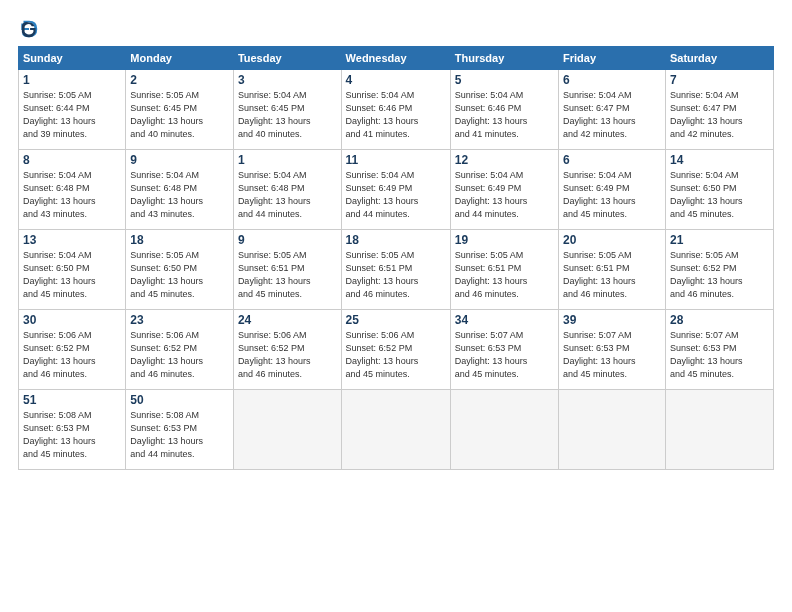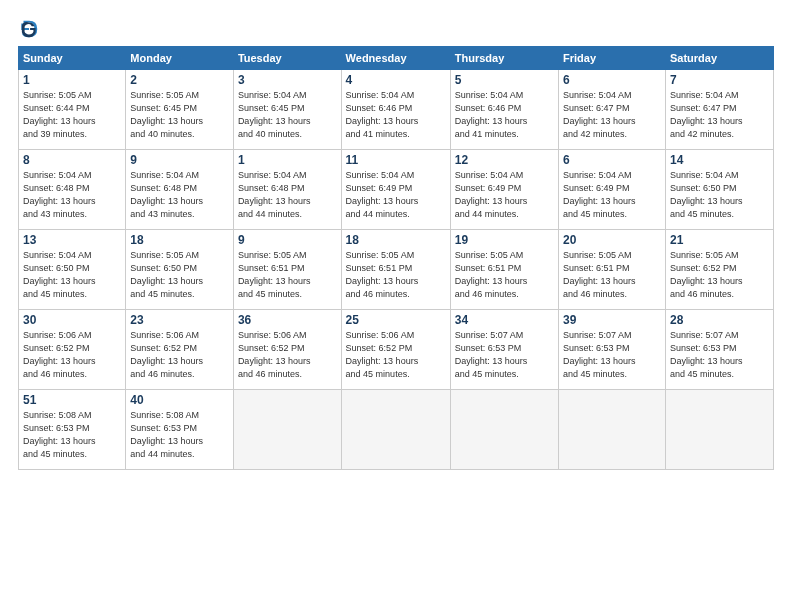--- a/index.html
+++ b/index.html
@@ -218,21 +218,21 @@
         <tr>
           <td>
             <span class="day-num">30</span>
             <div class="cell-text">Sunrise: 5:06 AM<br>Sunset: 6:52 PM<br>Daylight: 13 hours<br>and 46 minutes.</div>
           </td>
           <td>
             <span class="day-num">23</span>
             <div class="cell-text">Sunrise: 5:06 AM<br>Sunset: 6:52 PM<br>Daylight: 13 hours<br>and 46 minutes.</div>
           </td>
           <td>
-            <span class="day-num">36</span>
+            <span class="day-num">24</span>
             <div class="cell-text">Sunrise: 5:06 AM<br>Sunset: 6:52 PM<br>Daylight: 13 hours<br>and 46 minutes.</div>
           </td>
           <td>
             <span class="day-num">25</span>
             <div class="cell-text">Sunrise: 5:06 AM<br>Sunset: 6:52 PM<br>Daylight: 13 hours<br>and 45 minutes.</div>
           </td>
           <td>
             <span class="day-num">34</span>
             <div class="cell-text">Sunrise: 5:07 AM<br>Sunset: 6:53 PM<br>Daylight: 13 hours<br>and 45 minutes.</div>
           </td>
@@ -244,21 +244,21 @@
             <span class="day-num">28</span>
             <div class="cell-text">Sunrise: 5:07 AM<br>Sunset: 6:53 PM<br>Daylight: 13 hours<br>and 45 minutes.</div>
           </td>
         </tr>
         <tr>
           <td>
             <span class="day-num">51</span>
             <div class="cell-text">Sunrise: 5:08 AM<br>Sunset: 6:53 PM<br>Daylight: 13 hours<br>and 45 minutes.</div>
           </td>
           <td>
-            <span class="day-num">40</span>
+            <span class="day-num">50</span>
             <div class="cell-text">Sunrise: 5:08 AM<br>Sunset: 6:53 PM<br>Daylight: 13 hours<br>and 44 minutes.</div>
           </td>
           <td class="empty"></td>
           <td class="empty"></td>
           <td class="empty"></td>
           <td class="empty"></td>
           <td class="empty"></td>
         </tr>
       </tbody>
   </table>

